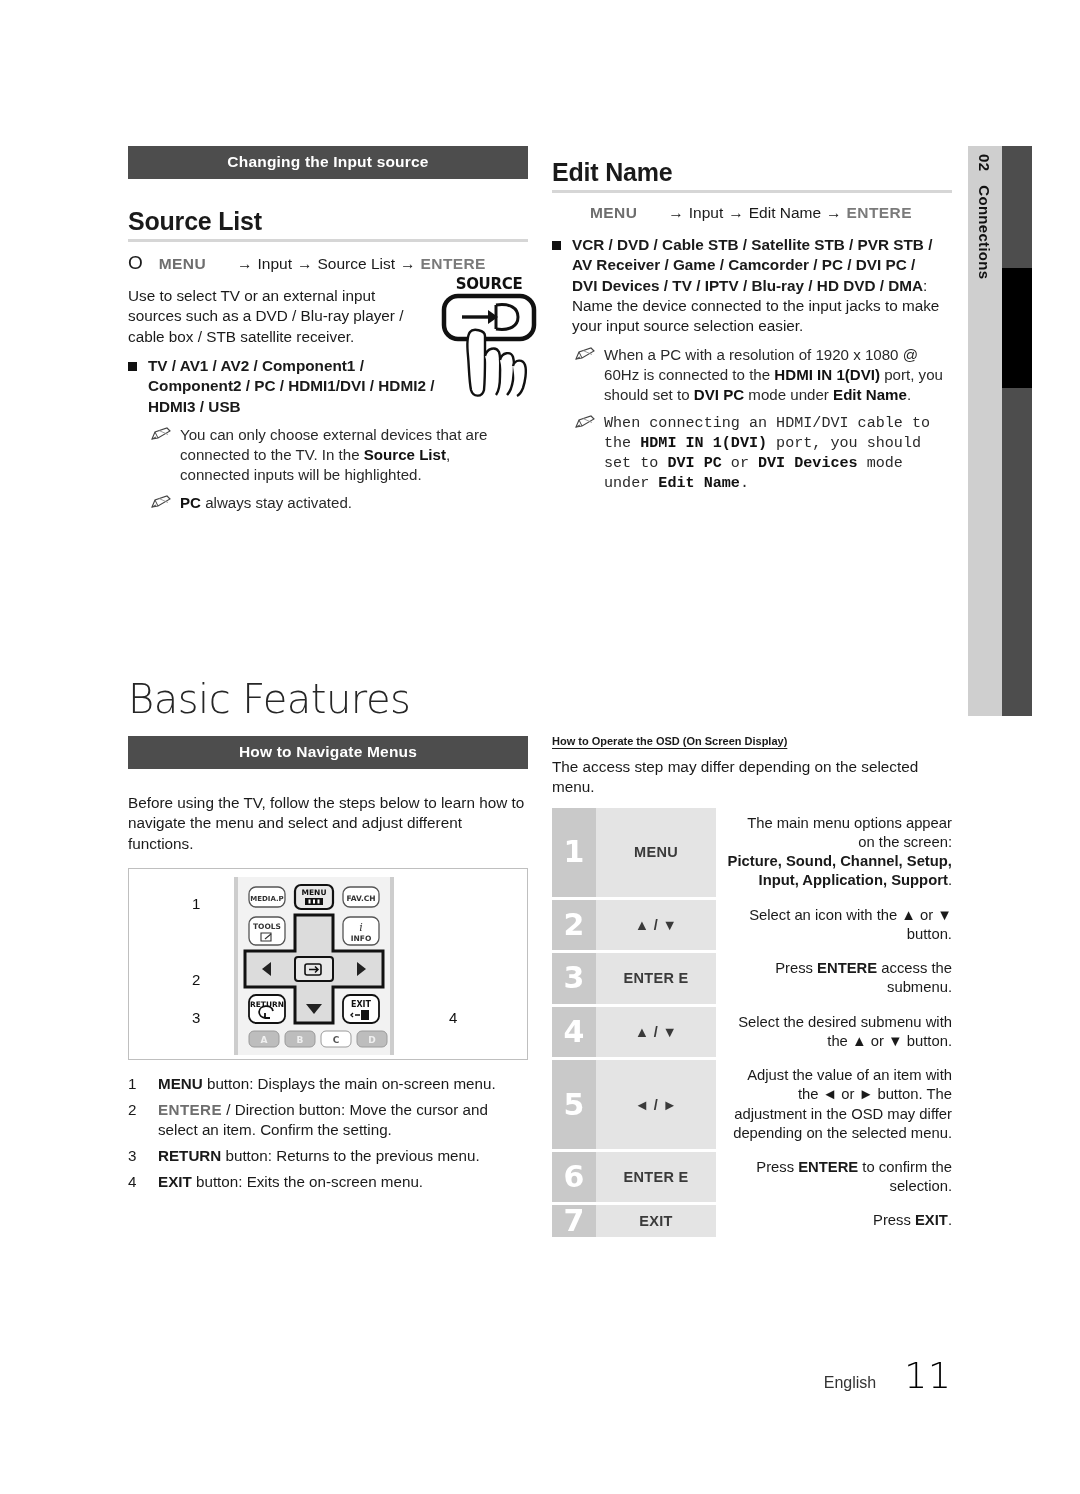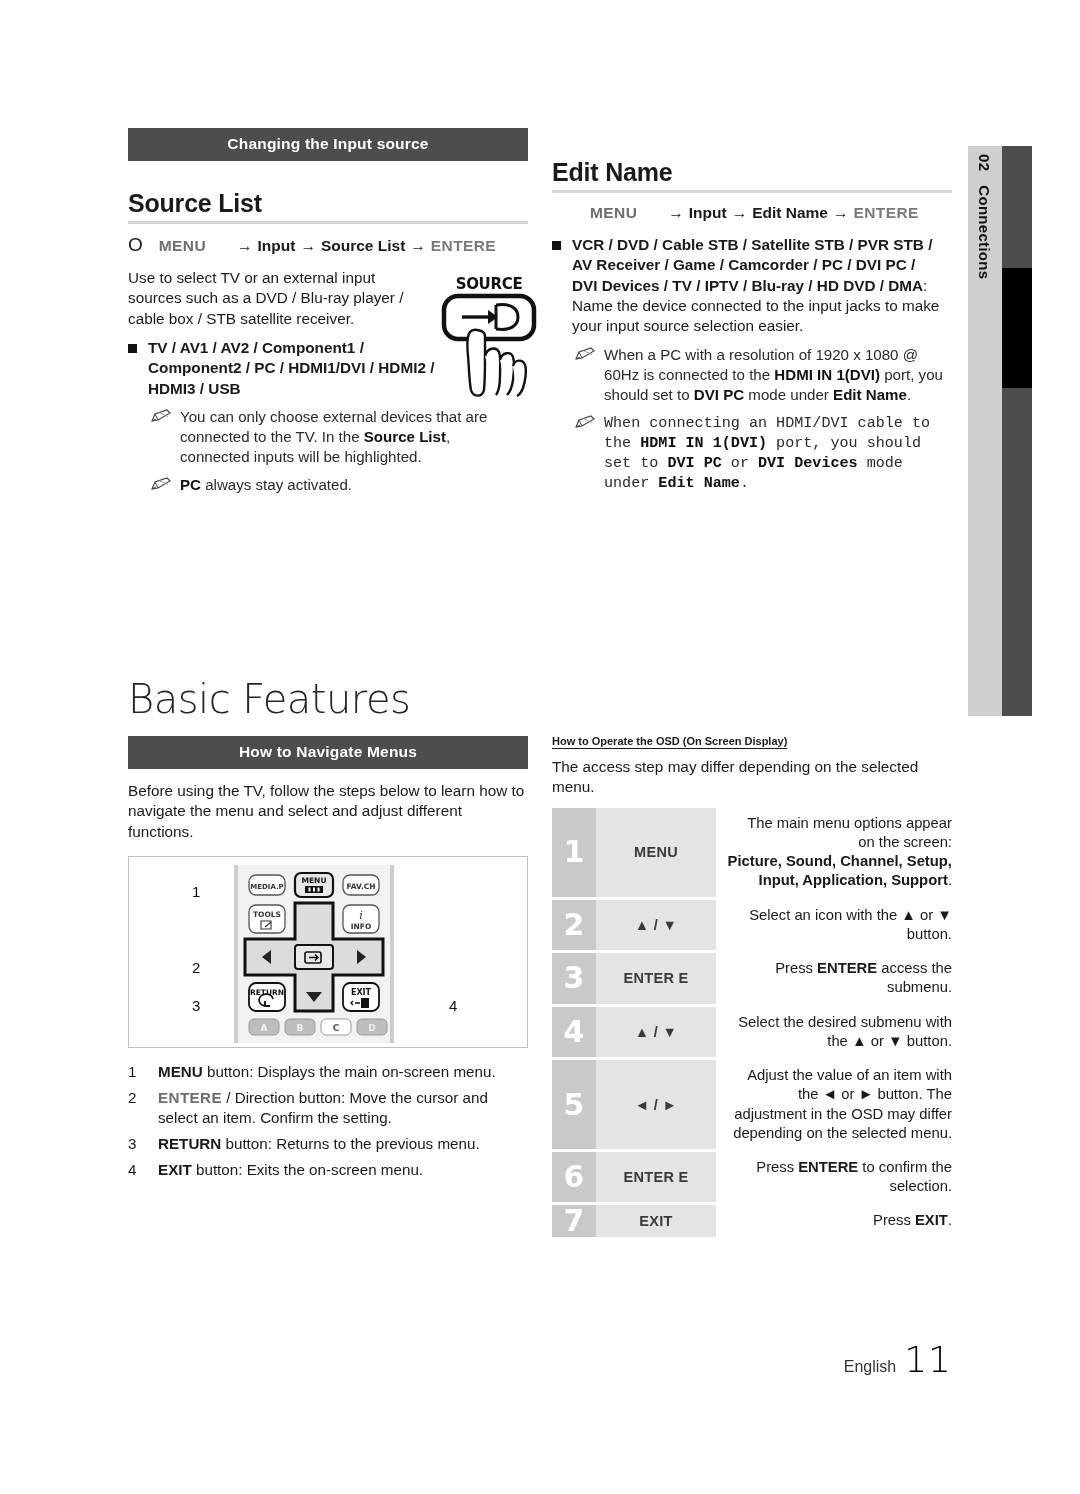--- a/index.html
+++ b/index.html
@@ -23,21 +23,21 @@
               transform:rotate(90deg); transform-origin:center center;
               display:flex; align-items:center; justify-content:flex-start;
               gap:14px; padding-left:8px;
               font-size:15px; font-weight:bold; color:#111; letter-spacing:.3px; }
   .edge-bar { position:absolute; left:1002px; top:146px; width:30px; height:570px;
               background:#4d4d4d; }
   .edge-bar-active { position:absolute; left:1002px; top:268px; width:30px; height:120px;
               background:#000000; }
 
   
-  .col-left  { position:absolute; left:128px; top:128px; width:400px; }
+  .col-left  { position:absolute; left:128px; top:146px; width:400px; }
   .col-right { position:absolute; left:552px; top:146px; width:400px; }
 
   
   .sec-bar { background:#4d4d4d; color:#fff; text-align:center;
              font-size:15.5px; font-weight:bold; padding:7px 6px 8px;
              letter-spacing:.2px; }
 
   
   .h-title { font-size:25px; font-weight:bold; letter-spacing:-.2px;
              margin:28px 0 3px 0; }
@@ -45,21 +45,21 @@
 
   .chapter { font-size:40px; font-weight:normal; letter-spacing:-.5px;
              color:#262626; margin:0 0 14px 0;
              font-family:"DejaVu Sans", sans-serif; font-weight:300; }
 
   
   .menupath { display:flex; align-items:baseline; font-size:15.5px; margin-bottom:13px; }
   .menupath .oicon { font-size:19px; line-height:1; margin-right:16px; font-weight:normal; }
   .menupath .mlabel { color:#6e6e6e; font-weight:600; letter-spacing:.4px; margin-right:26px; }
   .menupath .arrow { color:#1a1a1a; margin:0 5px; }
-  .menupath .bold { font-weight:bold; }
+  .menupath .bold { font-weight:normal; }
   .menupath .ent { color:#7a7a7a; font-weight:600; letter-spacing:.4px; }
   .menupath.indent { padding-left:38px; }
 
   
   p.body { font-size:15.3px; line-height:1.33; margin:0 0 9px 0; }
 
   
   .sq-item { display:flex; margin:0 0 8px 0; }
   .sq-mark { width:20px; flex:0 0 20px; padding-top:6px; }
   .sq-mark i { display:block; width:9px; height:9px; background:#111; }
@@ -98,22 +98,22 @@
                 font-size:30px; font-weight:bold; text-align:center;
                 vertical-align:middle; line-height:1; font-family:"DejaVu Sans", sans-serif; }
   .osd .c-key { width:120px; background:#e4e4e4; text-align:center;
                 vertical-align:middle; font-size:14.5px; font-weight:600;
                 color:#3a3a3a; letter-spacing:.3px; padding:7px 4px; }
   .osd .c-desc { padding:6px 0 6px 11px; font-size:14.8px; line-height:1.3;text-align:right; }
   .osd .c-desc b { font-weight:bold; }
   .osd tr.gap td { height:3px; background:#fff; padding:0; }
 
   
-  .footer { position:absolute; right:128px; bottom:114px;
-            display:flex; align-items:baseline; gap:8px;text-align:center; }
+  .footer { position:absolute; right:128px; bottom:98px;
+            display:flex; align-items:baseline; gap:28px;text-align:center; }
   .footer .lang { font-size:16px; color:#333; }
   .footer .pg   { font-size:36px; color:#000000; font-weight:300;
                   font-family:"DejaVu Sans", sans-serif; letter-spacing:1px; }
 </style>
 </head>
 <body>
 
 <div class="page">
 
   <div class="edge-tab">
@@ -248,21 +248,21 @@
       <span class="note-text" style="width:352px;font-family:Liberation Mono, monospace;"><span>When connecting an HDMI/DVI cable to the </span><b>HDMI IN 1</b><b>(DVI)</b><span> port, you should set to </span><b>DVI PC</b><span> or </span><b>DVI Devices</b><span> mode under </span><b>Edit Name</b><span>.</span></span>
     </div>
   </div>
 
   <div style="position:absolute; left:128px; top:676px; width:400px;">
 
     <div class="chapter">Basic Features</div>
 
     <div class="sec-bar">How to Navigate Menus</div>
 
-    <p class="body" style="margin-top:12px;">Before using the TV, follow the steps below to learn how to navigate the menu and select and adjust different functions.</p>
+    <p class="body" style="margin-top:24px;">Before using the TV, follow the steps below to learn how to navigate the menu and select and adjust different functions.</p>
 
     <div class="remote-box">
       <div class="rm-num" style="left:63px; top:26px;">1</div>
       <div class="rm-num" style="left:63px; top:102px;">2</div>
       <div class="rm-num" style="left:63px; top:140px;">3</div>
       <div class="rm-num" style="left:320px; top:140px;">4</div>
 
       <svg style="position:absolute; left:100px; top:8px;" width="170" height="178" viewBox="0 0 170 178" aria-hidden="true">
 
         <rect x="5" y="0" width="160" height="178" fill="#f2f2f2" stroke="none"></rect>

